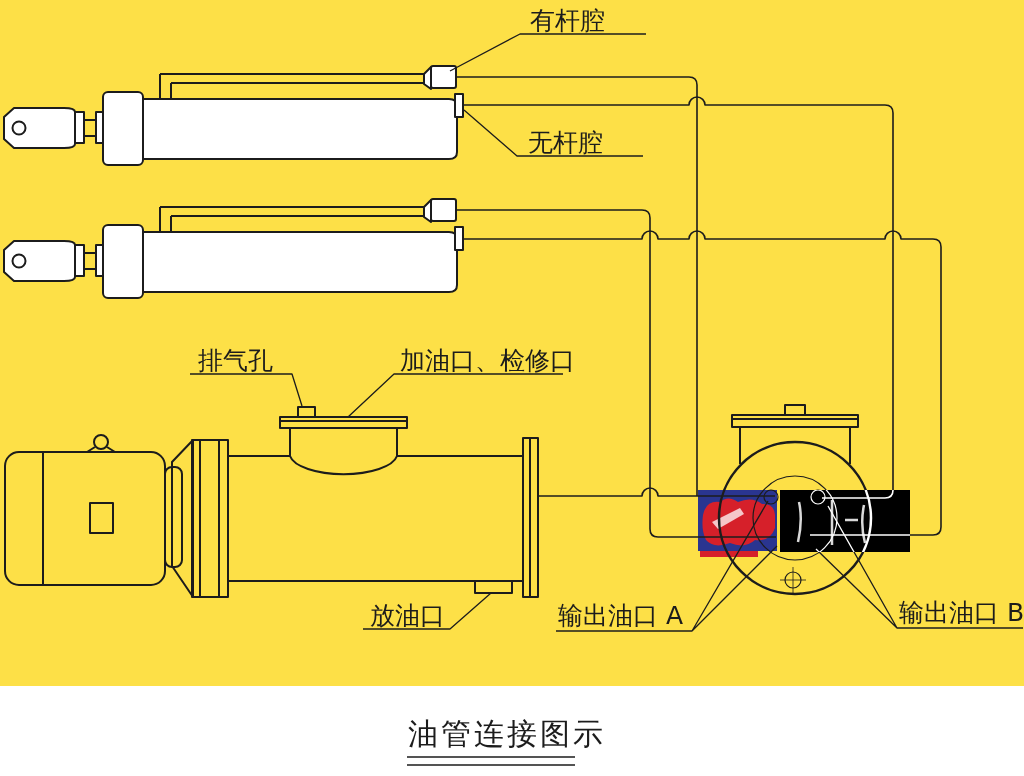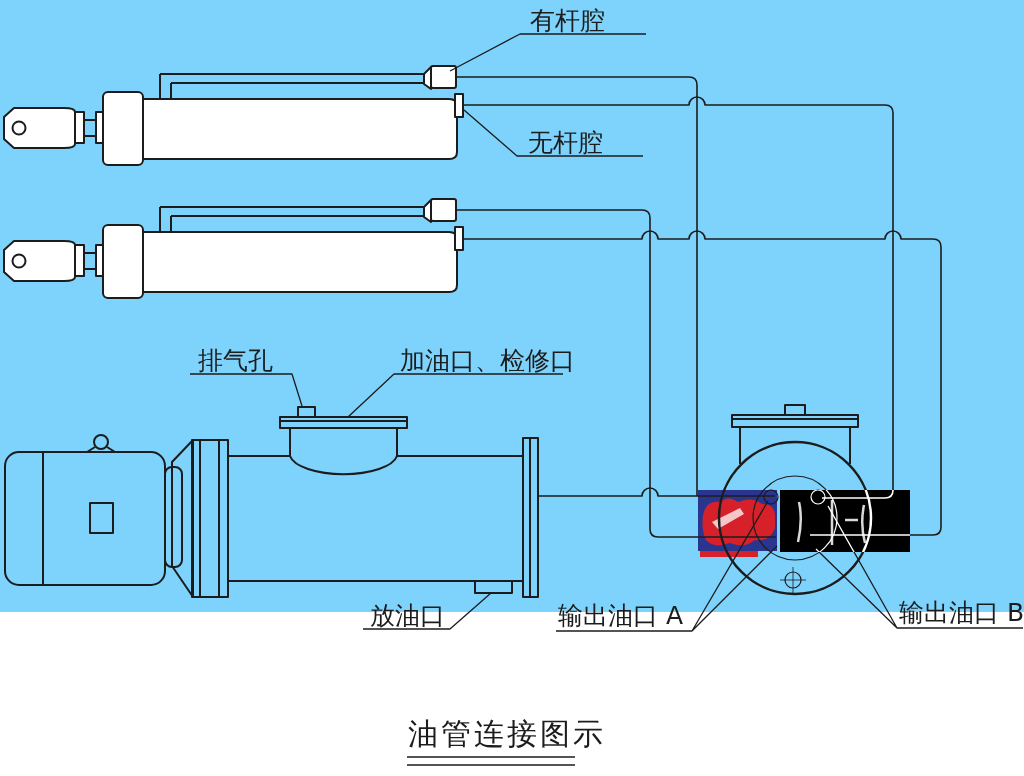--- a/index.html
+++ b/index.html
@@ -7,22 +7,22 @@
     padding: 0;
     background: #ffffff;
     width: 1024px;
     height: 776px;
     overflow: hidden;
     font-family: "DejaVu Sans", "Liberation Sans", sans-serif;
   }
   #stage {
     position: relative;
     width: 1024px;
-    height: 612px;
-    background: #7dd3fc;
+    height: 686px;
+    background: #fde047;
   }
   svg { display: block; }
   .lbl {
     fill: #1c1c1c;
     font-family: "DejaVu Sans", "Liberation Sans", sans-serif;
     font-size: 25px;
     font-weight: 400;
   }
   .title-lbl {
     fill: #1c1c1c;

